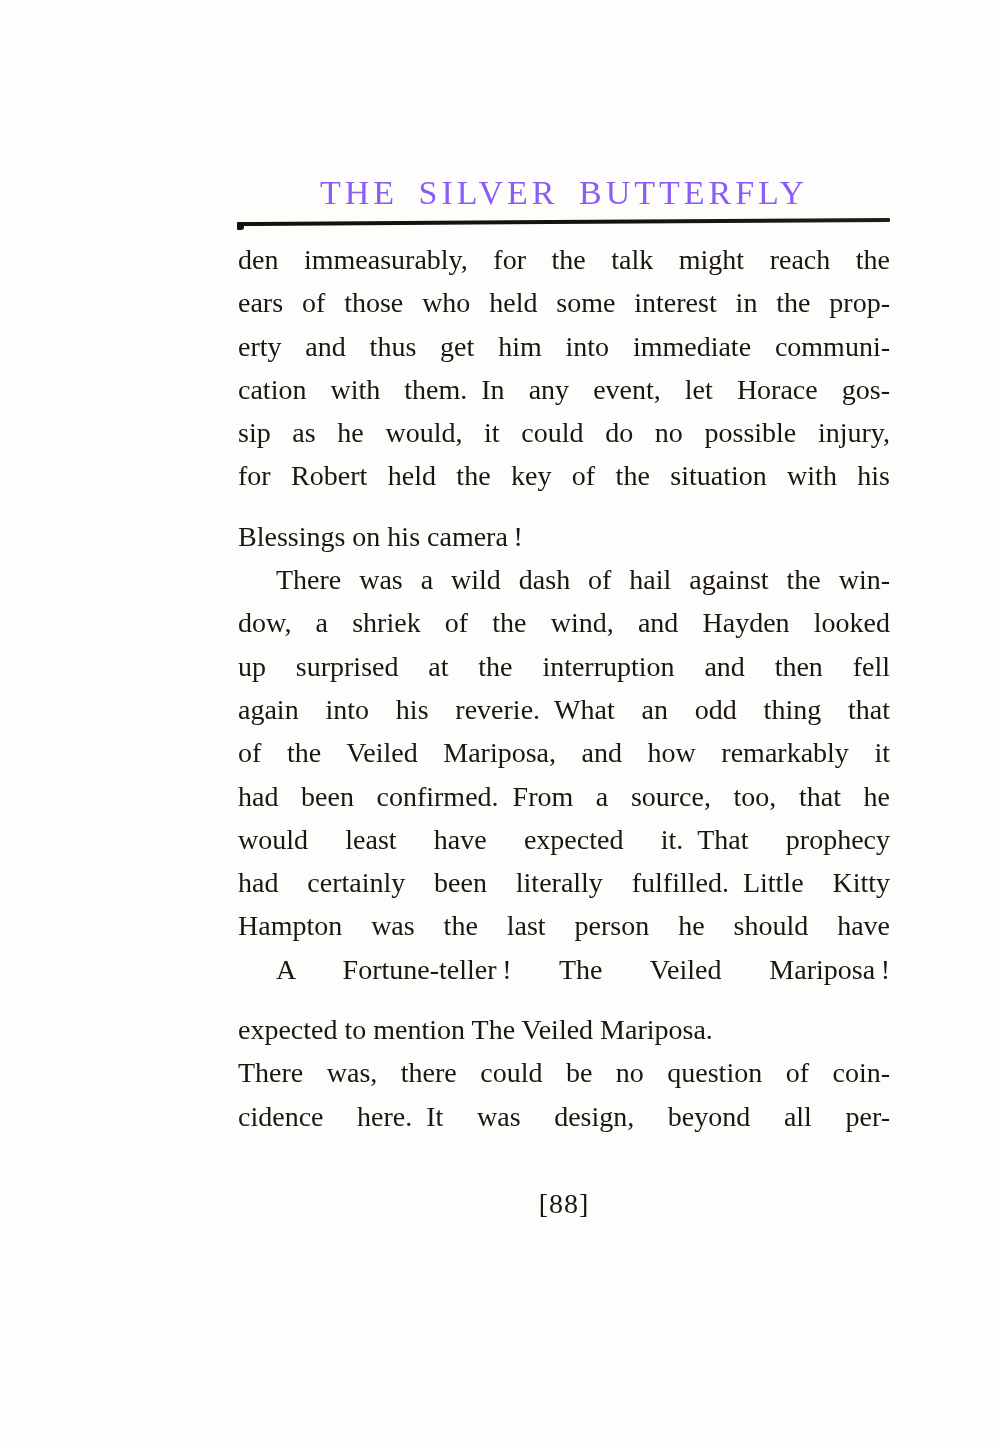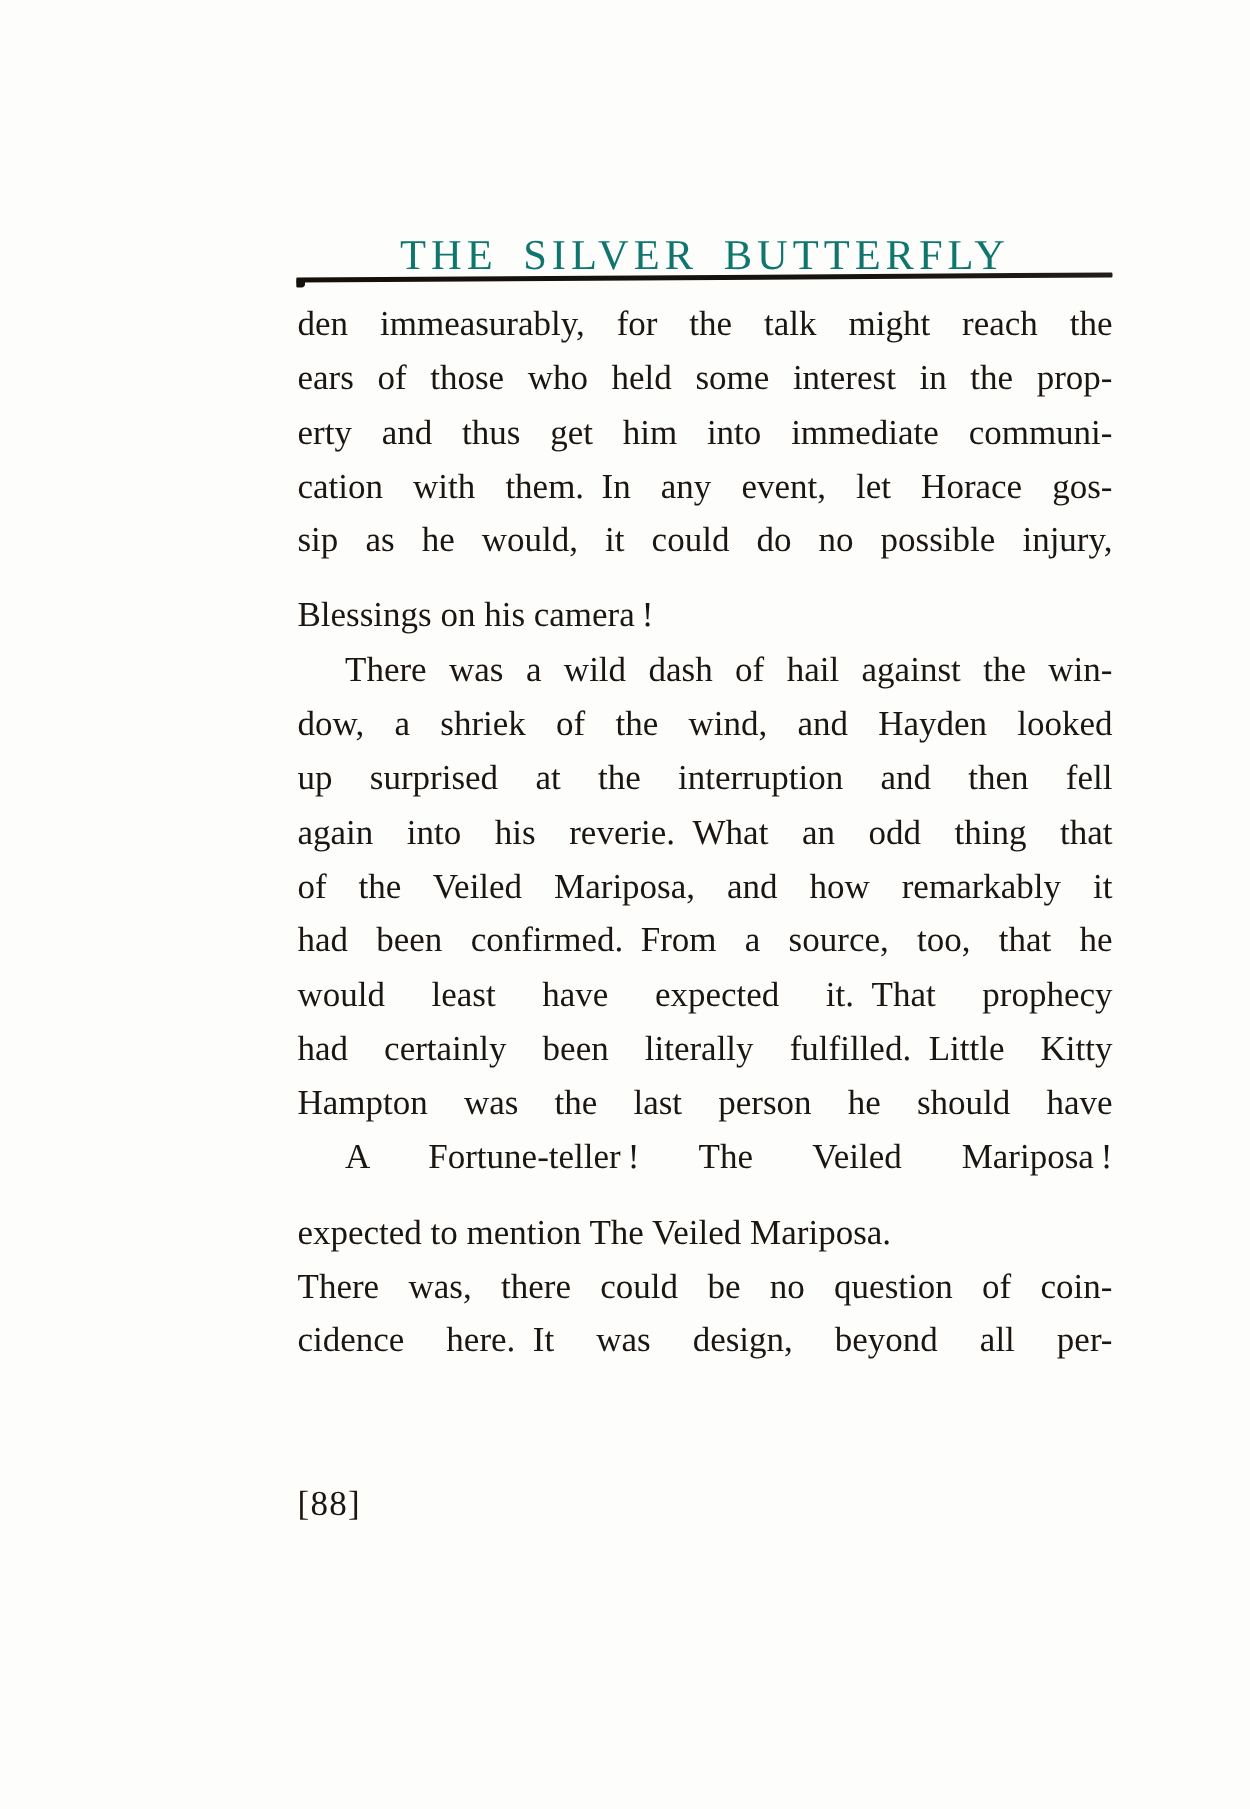--- a/index.html
+++ b/index.html
@@ -11,30 +11,30 @@
     position: relative;
     width: 1000px;
     height: 1447px;
     background: #fdfdfc;
     font-family: "Liberation Serif", "DejaVu Serif", serif;
     color: #1b1611;
     overflow: hidden;
   }
   .page-title {
     position: absolute;
-    top: 186px;
+    top: 174px;
     left: 238px;
     width: 652px;
     text-align: center;
     font-size: 34px;
     line-height: 38px;
     letter-spacing: 4px;
     word-spacing: 8px;
     white-space: nowrap;
-    color: #0f766e;
+    color: #8b5cf6;
   }
   .header-rule {
     position: absolute;
     top: 220px;
     left: 237px;
     width: 653px;
     height: 4px;
     background: linear-gradient(to right, #14100c 0%, #17130e 70%, #221d17 100%);
     transform: rotate(-0.35deg);
     border-radius: 1px;
@@ -71,40 +71,42 @@
     margin-top: 17px;
   }
   .text-line.indent {
     text-indent: 38px;
   }
   .page-number {
     position: absolute;
     top: 1182px;
     left: 238px;
     width: 652px;
+    text-align: center;
     font-size: 28px;
     line-height: 43px;
     letter-spacing: 1px;
   }
 </style>
 </head>
 <body>
 
 <div class="book-page">
 
   <div class="page-title">THE SILVER BUTTERFLY</div>
 
   <div class="header-rule"></div>
 
   <div class="page-body">
     <div class="text-line">den immeasurably, for the talk might reach the</div>
     <div class="text-line">ears of those who held some interest in the prop-</div>
     <div class="text-line">erty and thus get him into immediate communi-</div>
     <div class="text-line">cation with them. In any event, let Horace gos-</div>
     <div class="text-line">sip as he would, it could do no possible injury,</div>
+    <div class="text-line">for Robert held the key of the situation with his</div>
     <div class="text-line para-end">Blessings on his camera !</div>
     <div class="text-line indent">There was a wild dash of hail against the win-</div>
     <div class="text-line">dow, a shriek of the wind, and Hayden looked</div>
     <div class="text-line">up surprised at the interruption and then fell</div>
     <div class="text-line">again into his reverie. What an odd thing that</div>
     <div class="text-line">of the Veiled Mariposa, and how remarkably it</div>
     <div class="text-line">had been confirmed. From a source, too, that he</div>
     <div class="text-line">would least have expected it. That prophecy</div>
     <div class="text-line">had certainly been literally fulfilled. Little Kitty</div>
     <div class="text-line">Hampton was the last person he should have</div>

